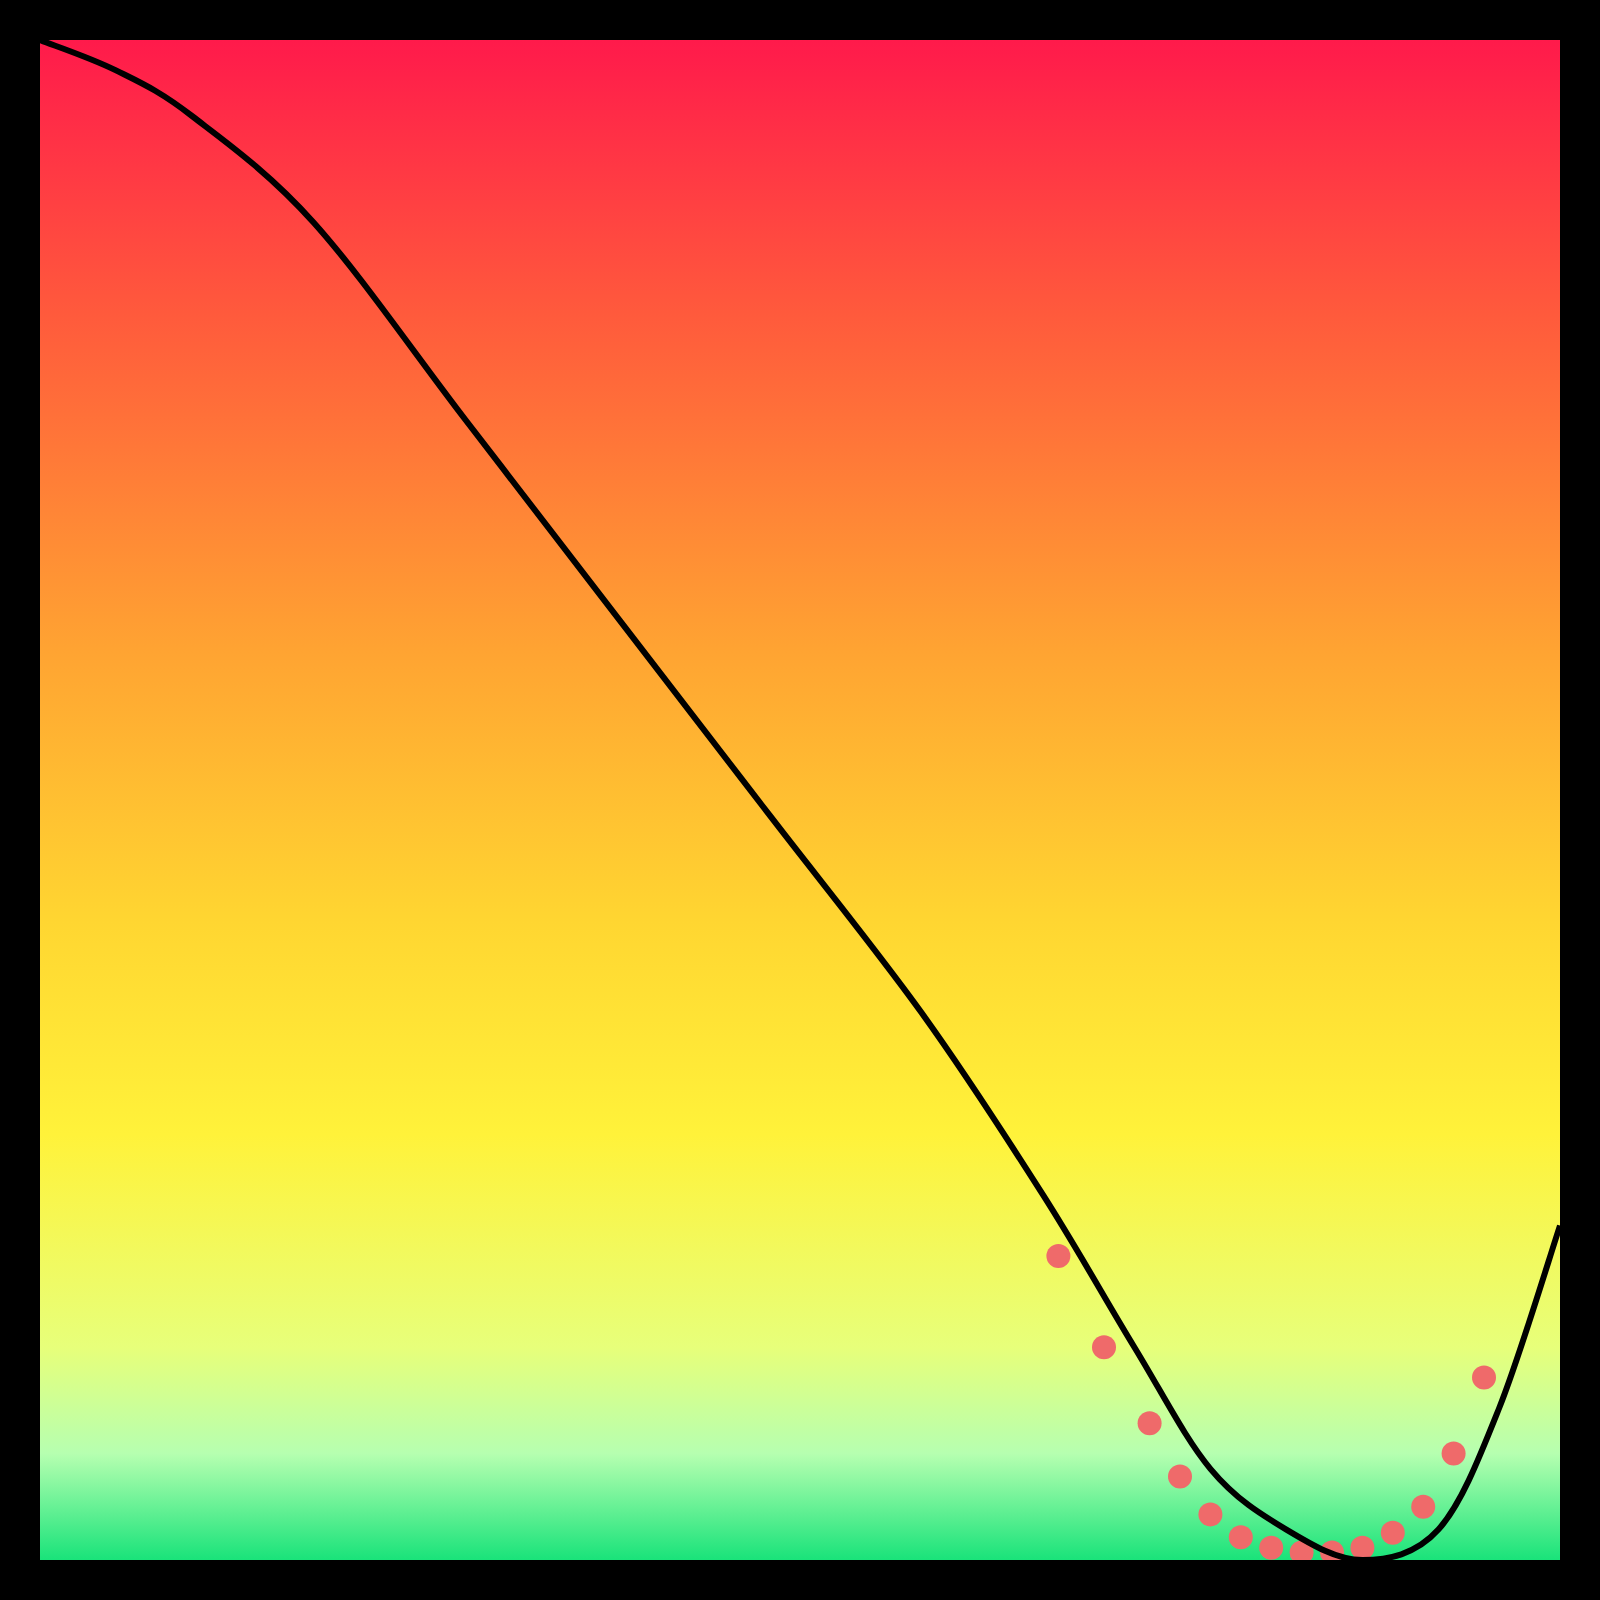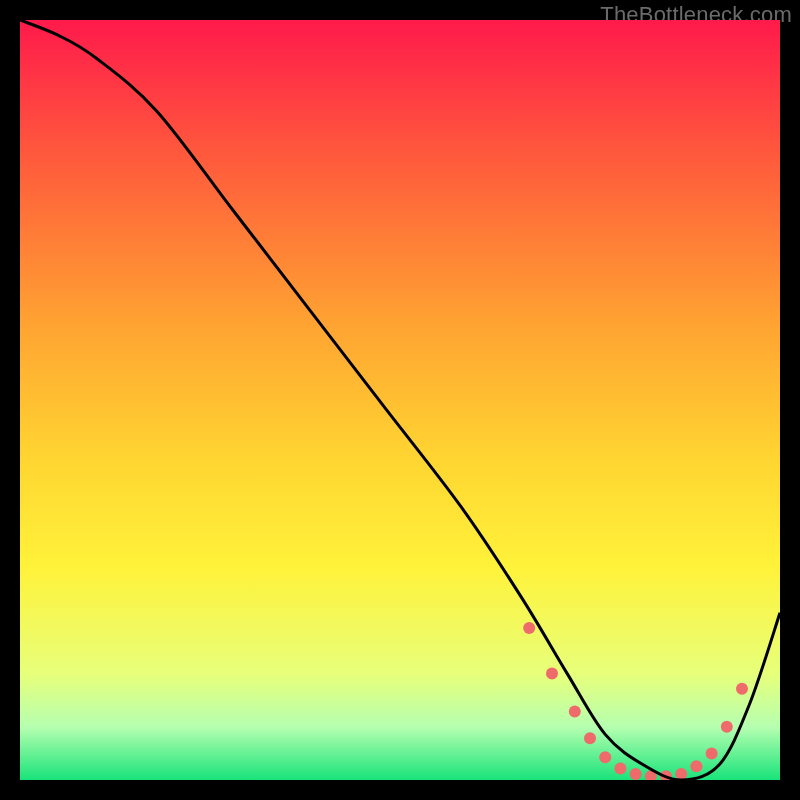--- a/index.html
+++ b/index.html
@@ -34,21 +34,20 @@
     color: #6b6b6b;
     font-weight: 500;
     letter-spacing: 0.2px;
   }
   svg { display: block; }
 </style>
 </head>
 <body>
 
 <div class="frame">
-  <div class="watermark">TheBottleneck.com</div>
 
   <div class="plot">
     <svg id="chart-svg" width="760" height="760" viewBox="0 0 760 760">
       <defs>
         <linearGradient id="bg-grad" x1="0" y1="0" x2="0" y2="1">
             <stop offset="0%" stop-color="#ff1a4b"></stop>
             <stop offset="18%" stop-color="#ff5a3c"></stop>
             <stop offset="40%" stop-color="#ffa332"></stop>
             <stop offset="57.99999999999999%" stop-color="#ffd631"></stop>
             <stop offset="72%" stop-color="#fff23a"></stop>

